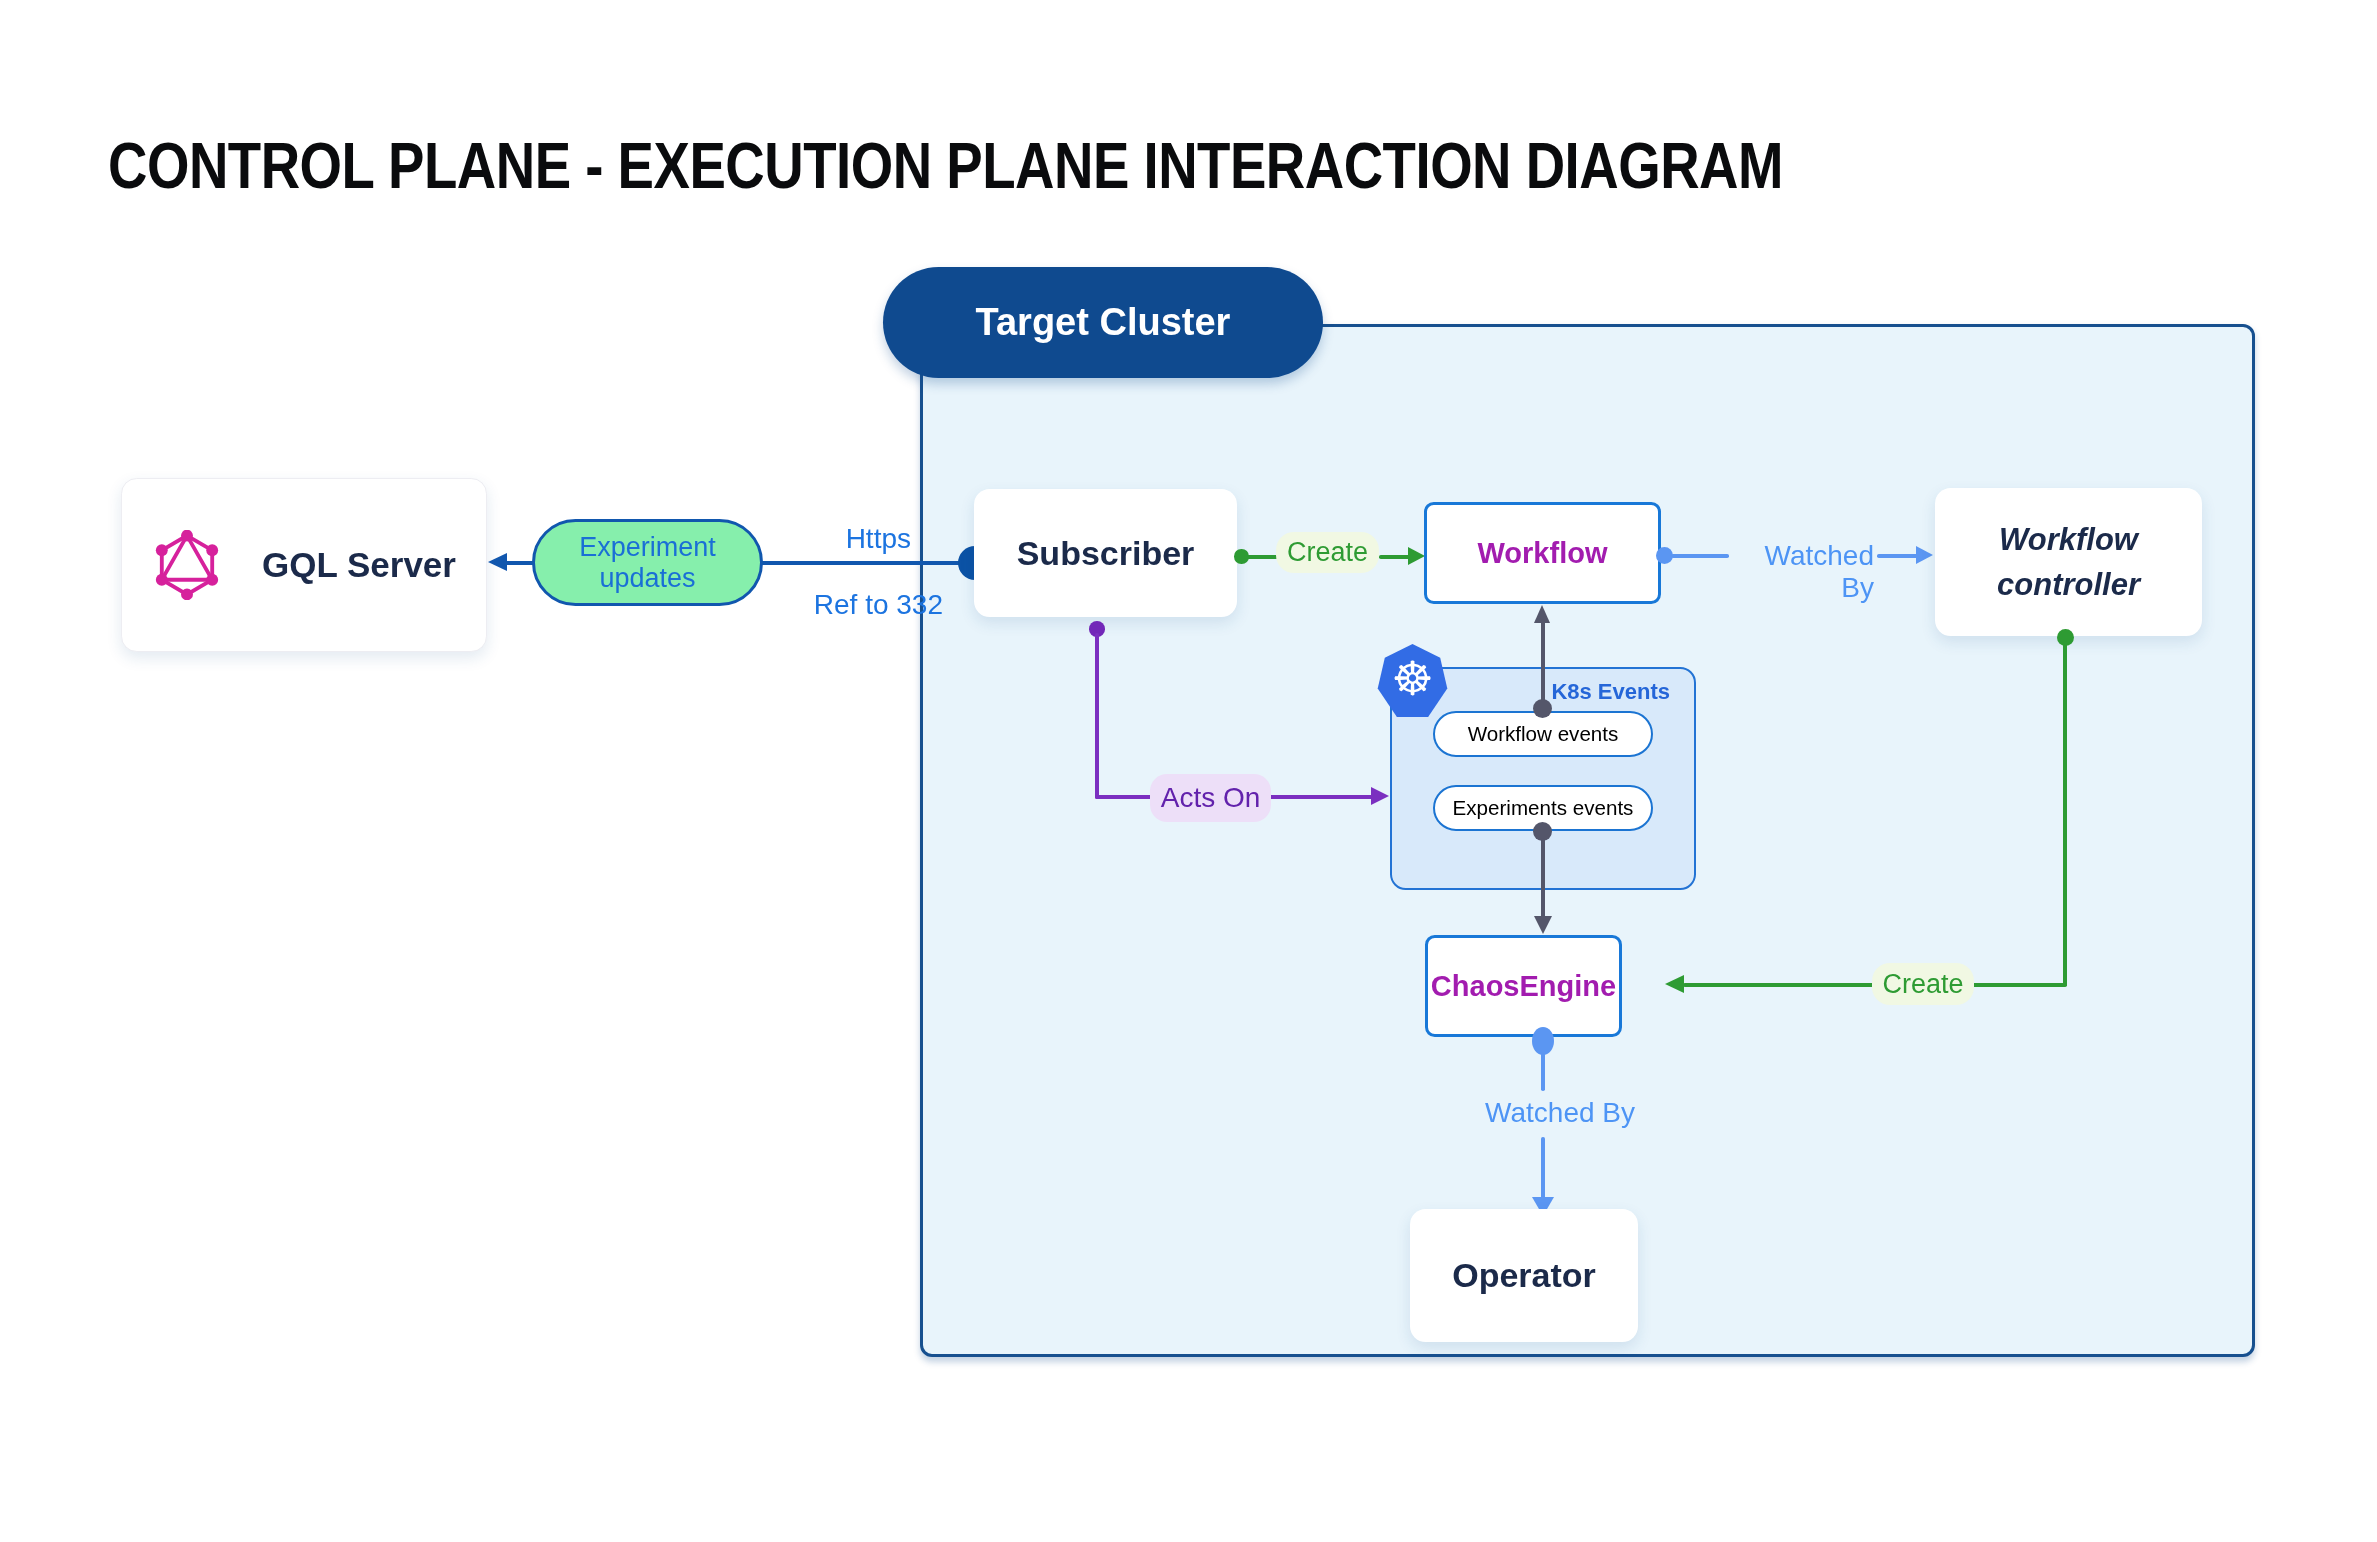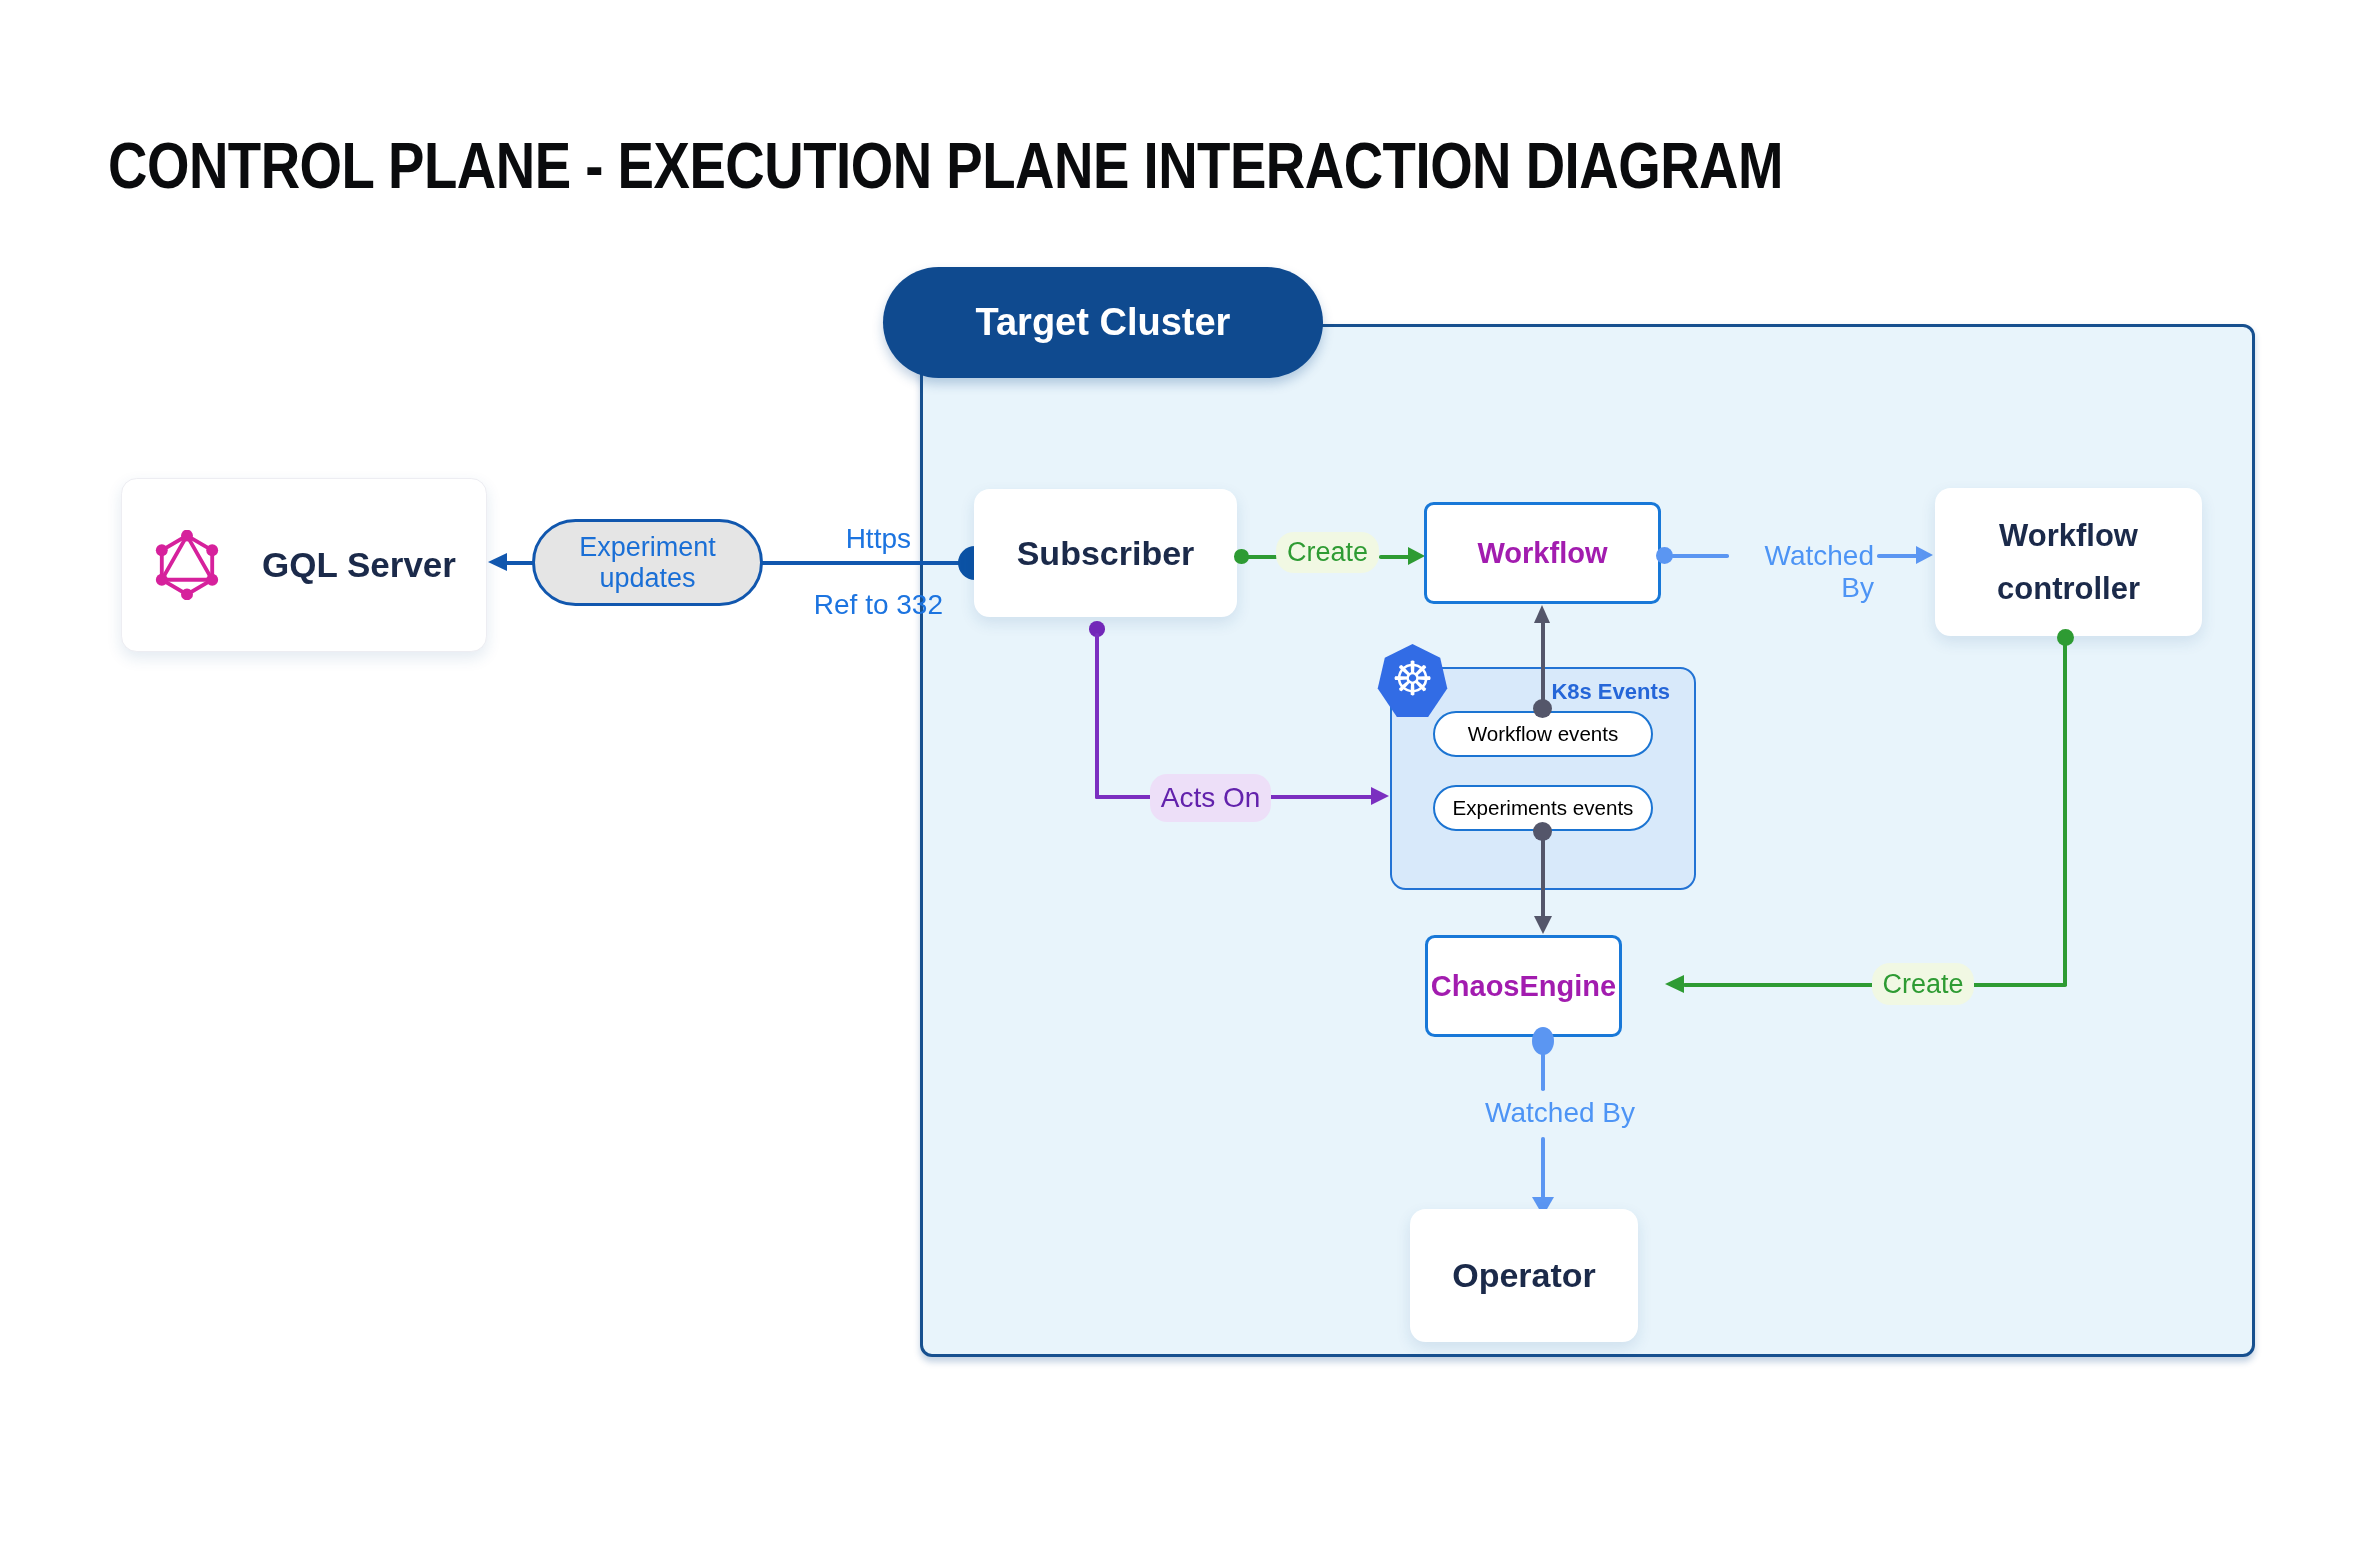--- a/index.html
+++ b/index.html
@@ -48,38 +48,38 @@
   .card .label{font-weight:700;color:#1B2A4A;text-align:center;}
 
   #gql-card{left:121px;top:478px;width:364px;height:172px;border:0.6px solid #ededf2;gap:40px;}
   #gql-card .label{font-size:35px;}
   #gql-icon{width:70px;height:70px;flex:0 0 auto;}
 
   #subscriber-card{left:974px;top:489px;width:263px;height:128px;}
   #subscriber-card .label{font-size:34px;}
 
   #wc-card{left:1935px;top:488px;width:267px;height:148px;}
-  #wc-card .label{font-size:31px;line-height:53px;width:194px;}
+  #wc-card .label{font-size:31px;line-height:45px;width:194px;font-style:italic;}
 
   #operator-card{left:1410px;top:1209px;width:228px;height:133px;}
   #operator-card .label{font-size:34px;}
 
   
   .blue-box{
     position:absolute;background:#ffffff;border:3px solid #1878D8;border-radius:9.7px;
     display:flex;align-items:center;justify-content:center;box-sizing:border-box;
   }
   .blue-box .label{font-size:29px;font-weight:700;color:#a21caf;}
   #workflow-box{left:1424px;top:502px;width:237px;height:102px;}
   #chaosengine-box{left:1425px;top:935px;width:197px;height:102px;}
 
   
   #exp-updates-oval{
     left:532px;top:519px;width:231px;height:87px;border-radius:44px;
-    background:#e5e5e5;border:3px solid #1157AE;box-sizing:border-box;
+    background:#86efac;border:3px solid #1157AE;box-sizing:border-box;
     display:flex;align-items:center;justify-content:center;
   }
   #exp-updates-oval span{
     color:#1A6FD6;font-size:27px;font-weight:500;text-align:center;line-height:31px;width:157px;
   }
 
   
   #k8s-box{
     left:1390px;top:667px;width:306px;height:223px;
     background:#D8E9FA;border:2.4px solid #2373D4;border-radius:15.7px;box-sizing:border-box;

